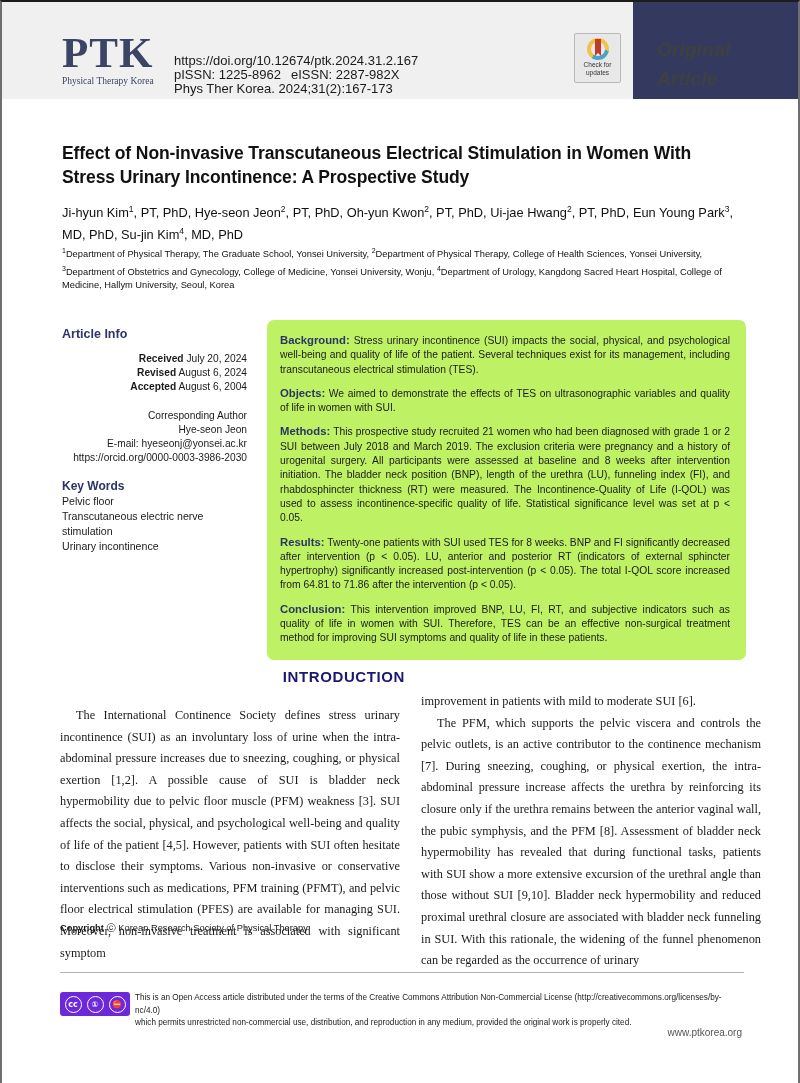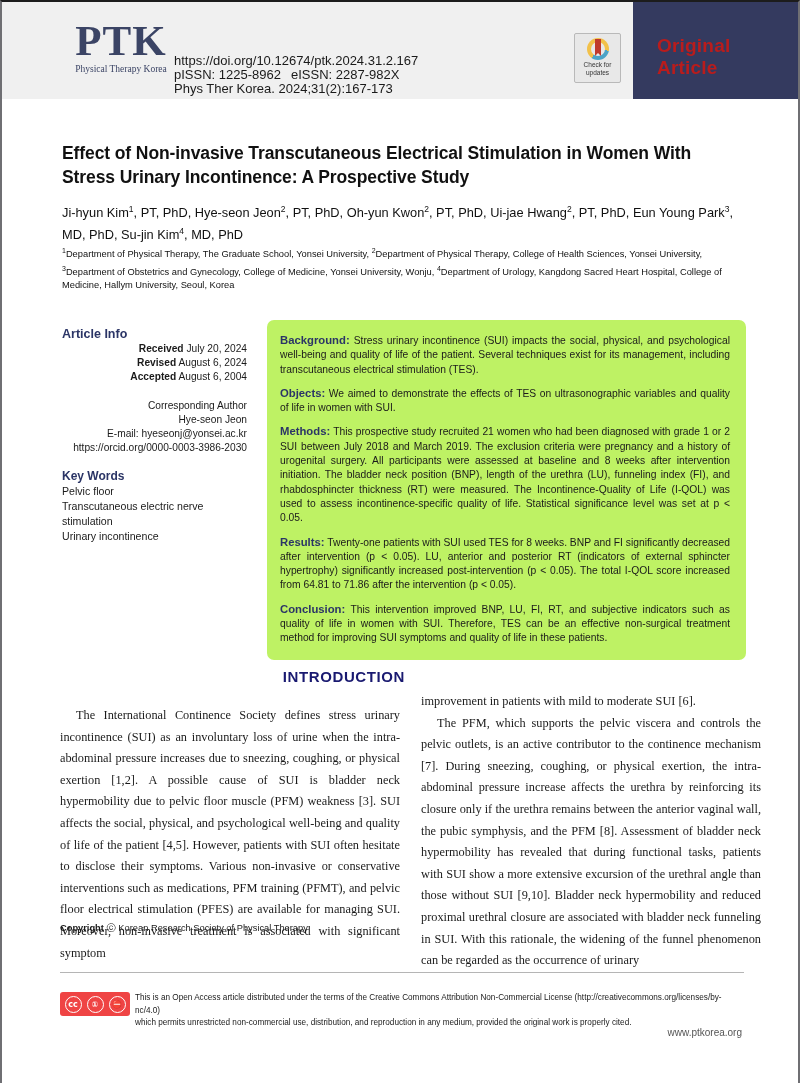--- a/index.html
+++ b/index.html
@@ -33,33 +33,34 @@
     left: 631px; top: 0;
     width: 169px;
     height: 97px;
     background: #343a5f;
   }
   .art-type {
     position: absolute;
     left: 655px;
     top: 33px;
     width: 130px;
-    color: #b91c1c;
+    color: #404040;
     font-weight: bold;
     font-size: 19px;
-    line-height: 22px;
+    line-height: 29px;
     letter-spacing: .2px;
+    font-style: italic;
   }
 
   .logo-block {
     position: absolute;
     left: 60px;
-    top: 20px;
+    top: 32px;
     width: 118px;
-    text-align: center;
+    text-align: left;
     color: #3b4465;
   }
   .logo-ptk {
     font-family: "Liberation Serif", serif;
     font-weight: bold;
     font-size: 43px;
     line-height: 38px;
     letter-spacing: 1px;
     color: #3b4465;
   }
@@ -166,21 +167,21 @@
   .sidebar {
     position: absolute;
     left: 60px; top: 325px;
     width: 185px;
     color: #1a1a1a;
   }
   .side-h {
     font-size: 12.5px;
     font-weight: bold;
     color: #2b3566;
-    margin-bottom: 1px;
+    margin-bottom: 11px;
   }
   .side-line {
     font-size: 10.2px;
     line-height: 14.2px;
     text-align: right;
   }
   .side-line b { font-weight: bold; }
   .side-gap { height: 14px; }
   .kw-h {
     font-size: 12px;
@@ -256,21 +257,21 @@
     left: 58px; top: 920px;
     font-size: 9.3px;
     line-height: 13px;
     color: #1a1a1a;
   }
   .copyright b { font-weight: bold; }
   .cc-badge {
     position: absolute;
     left: 58px; top: 990px;
     width: 70px; height: 24px;
-    background: #ef4444;
+    background: #6d28d9;
     border-radius: 3px;
     display: flex;
     align-items: center;
     justify-content: space-around;
     padding: 0 2px;
     box-sizing: border-box;
   }
   .cc-circ {
     width: 17px; height: 17px;
     border-radius: 50%;

